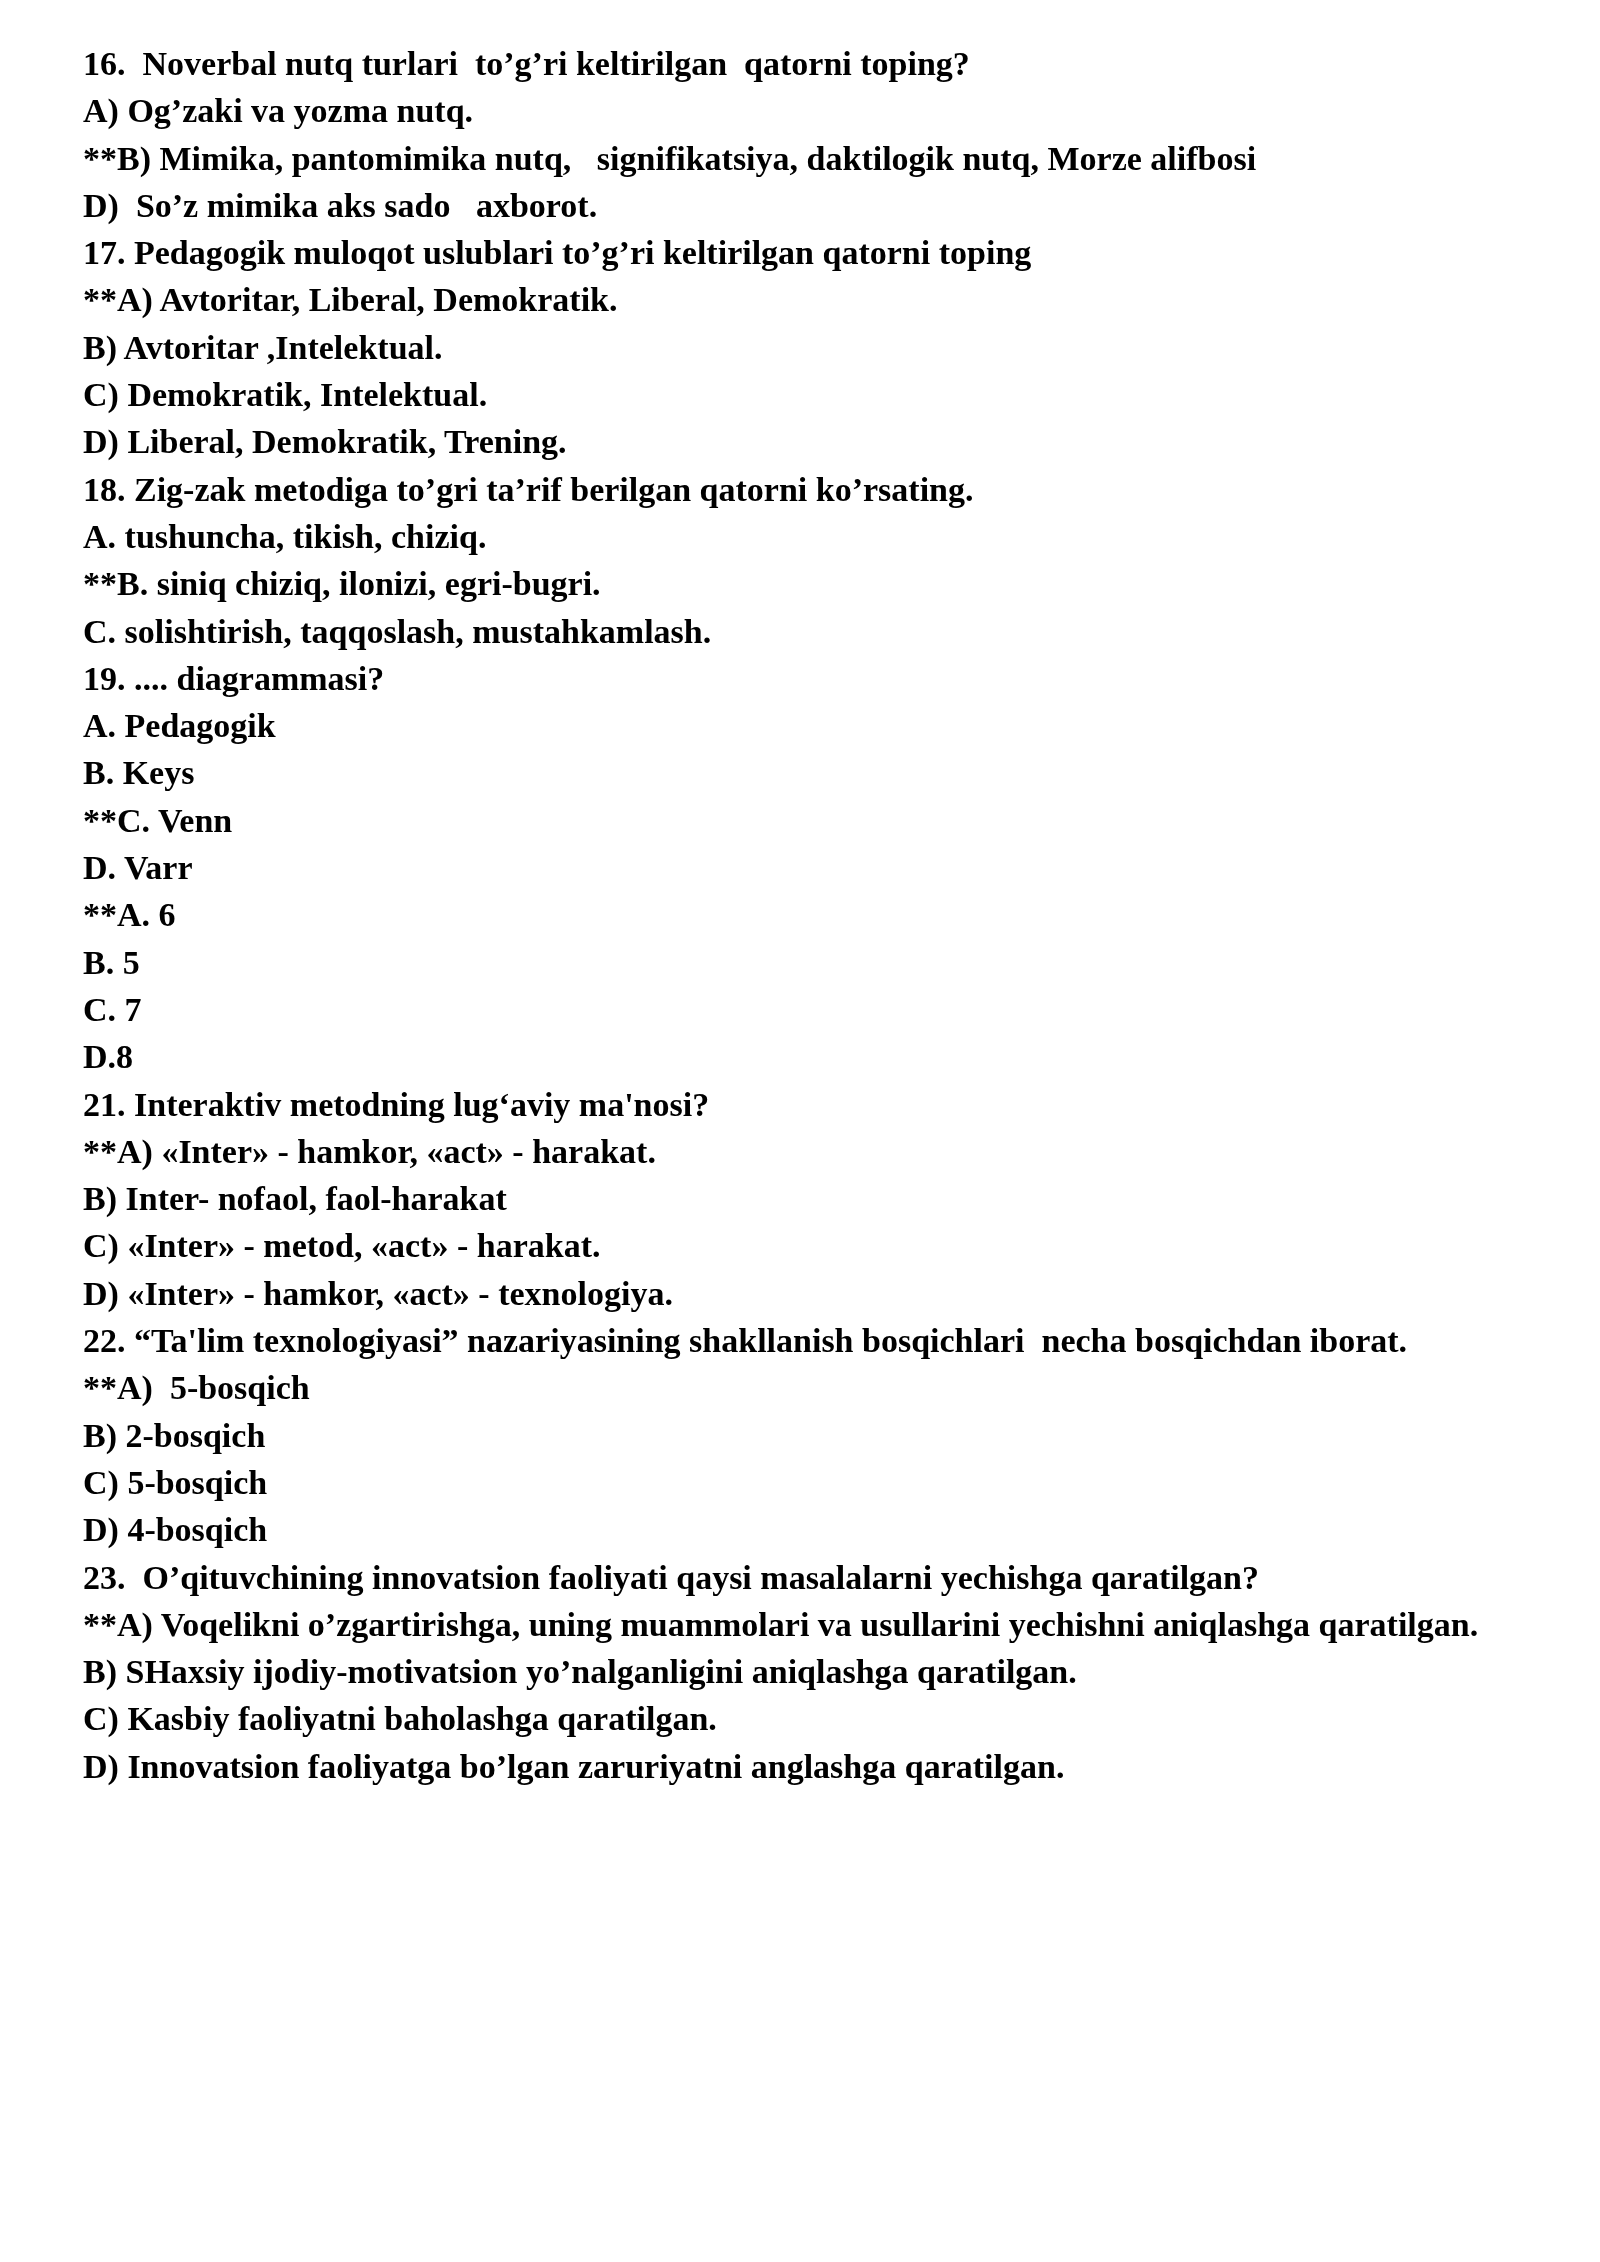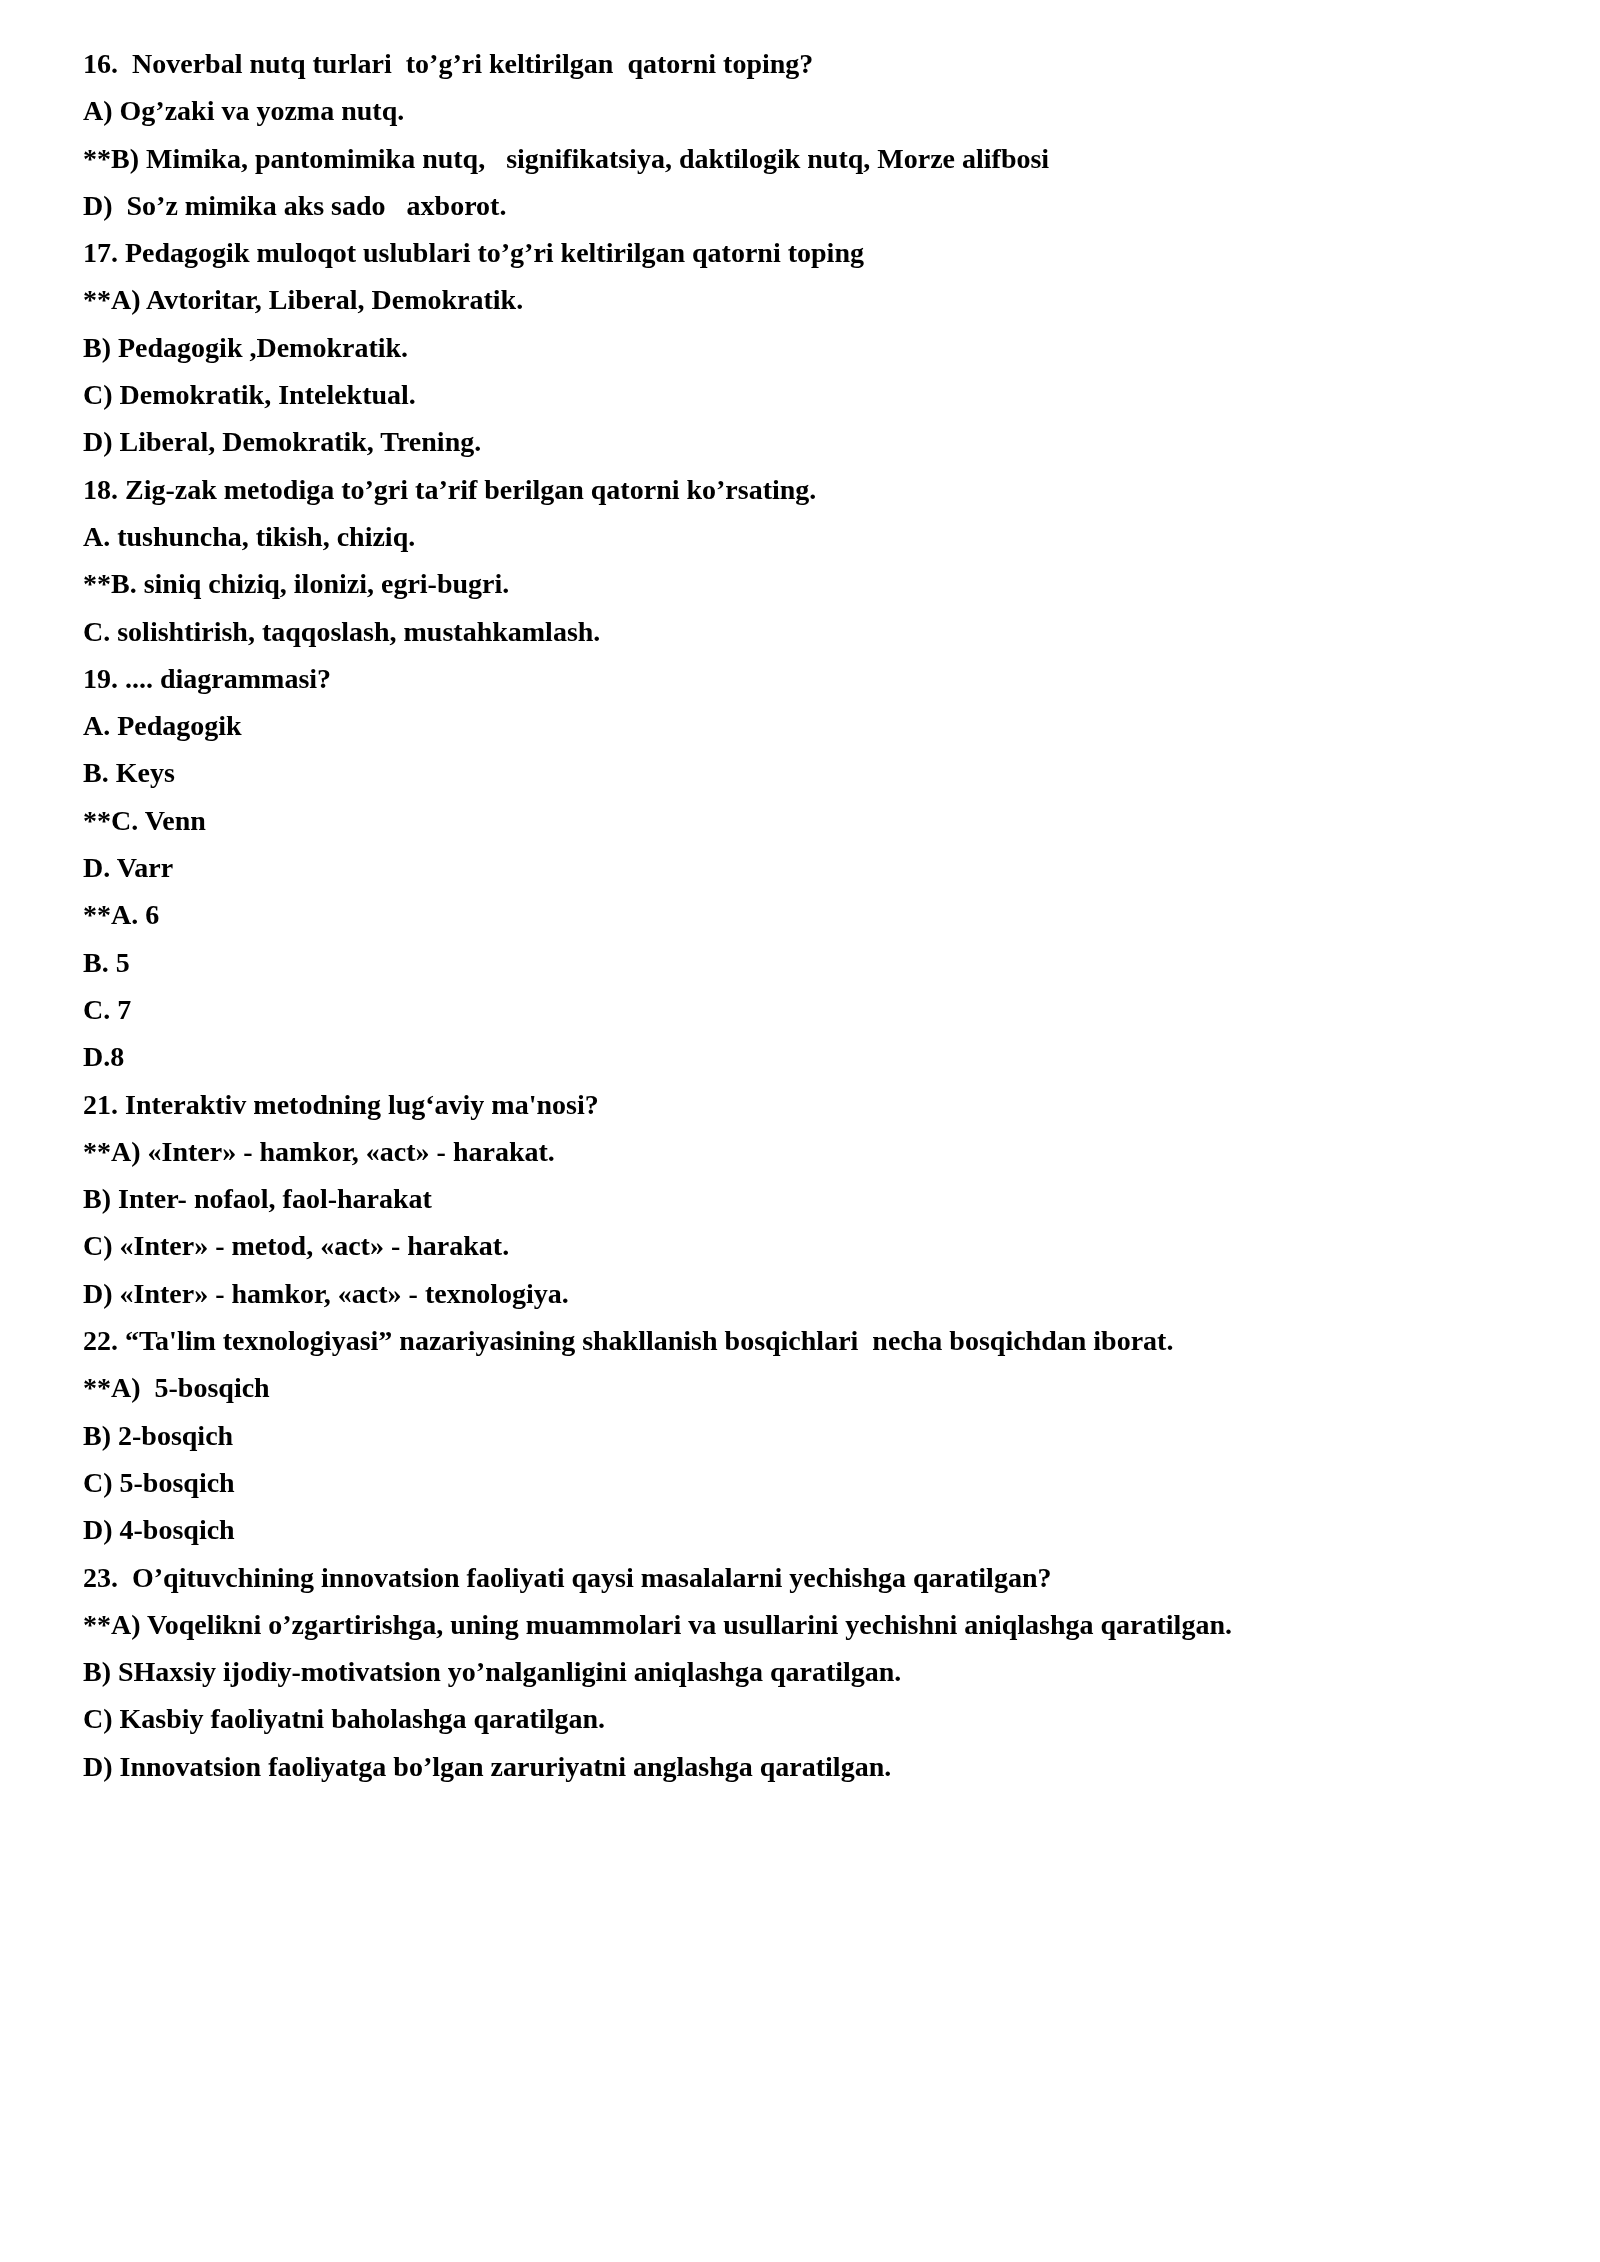--- a/index.html
+++ b/index.html
@@ -13,21 +13,21 @@
     overflow: hidden;
   }
   .page {
     box-sizing: border-box;
     width: 1600px;
     height: 2262px;
     padding: 40px 90px 0 83px;
     background: #ffffff;
     color: #000000;
     font-family: "Liberation Serif", "DejaVu Serif", serif;
-    font-size: 28px;
+    font-size: 34px;
     line-height: 47.3px;
   }
   .page p {
     margin: 0;
     padding: 0;
     white-space: pre-wrap;
   }
   p.q-title {
     font-weight: bold;
   }
@@ -43,21 +43,21 @@
   <div>
     <p class="q-title">16.  Noverbal nutq turlari  to’g’ri keltirilgan  qatorni toping?</p>
     <p class="q-option">A) Og’zaki va yozma nutq.</p>
     <p class="q-option">**B) Mimika, pantomimika nutq,   signifikatsiya, daktilogik nutq, Morze alifbosi</p>
     <p class="q-option">D)  So’z mimika aks sado   axborot.</p>
   </div>
 
   <div>
     <p class="q-title">17. Pedagogik muloqot uslublari to’g’ri keltirilgan qatorni toping</p>
     <p class="q-option">**A) Avtoritar, Liberal, Demokratik.</p>
-    <p class="q-option">B) Pedagogik ,Demokratik.</p>
+    <p class="q-option">B) Avtoritar ,Intelektual.</p>
     <p class="q-option">C) Demokratik, Intelektual.</p>
     <p class="q-option">D) Liberal, Demokratik, Trening.</p>
   </div>
 
   <div>
     <p class="q-title">18. Zig-zak metodiga to’gri ta’rif berilgan qatorni ko’rsating.</p>
     <p class="q-option">A. tushuncha, tikish, chiziq.</p>
     <p class="q-option">**B. siniq chiziq, ilonizi, egri-bugri.</p>
     <p class="q-option">C. solishtirish, taqqoslash, mustahkamlash.</p>
   </div>

